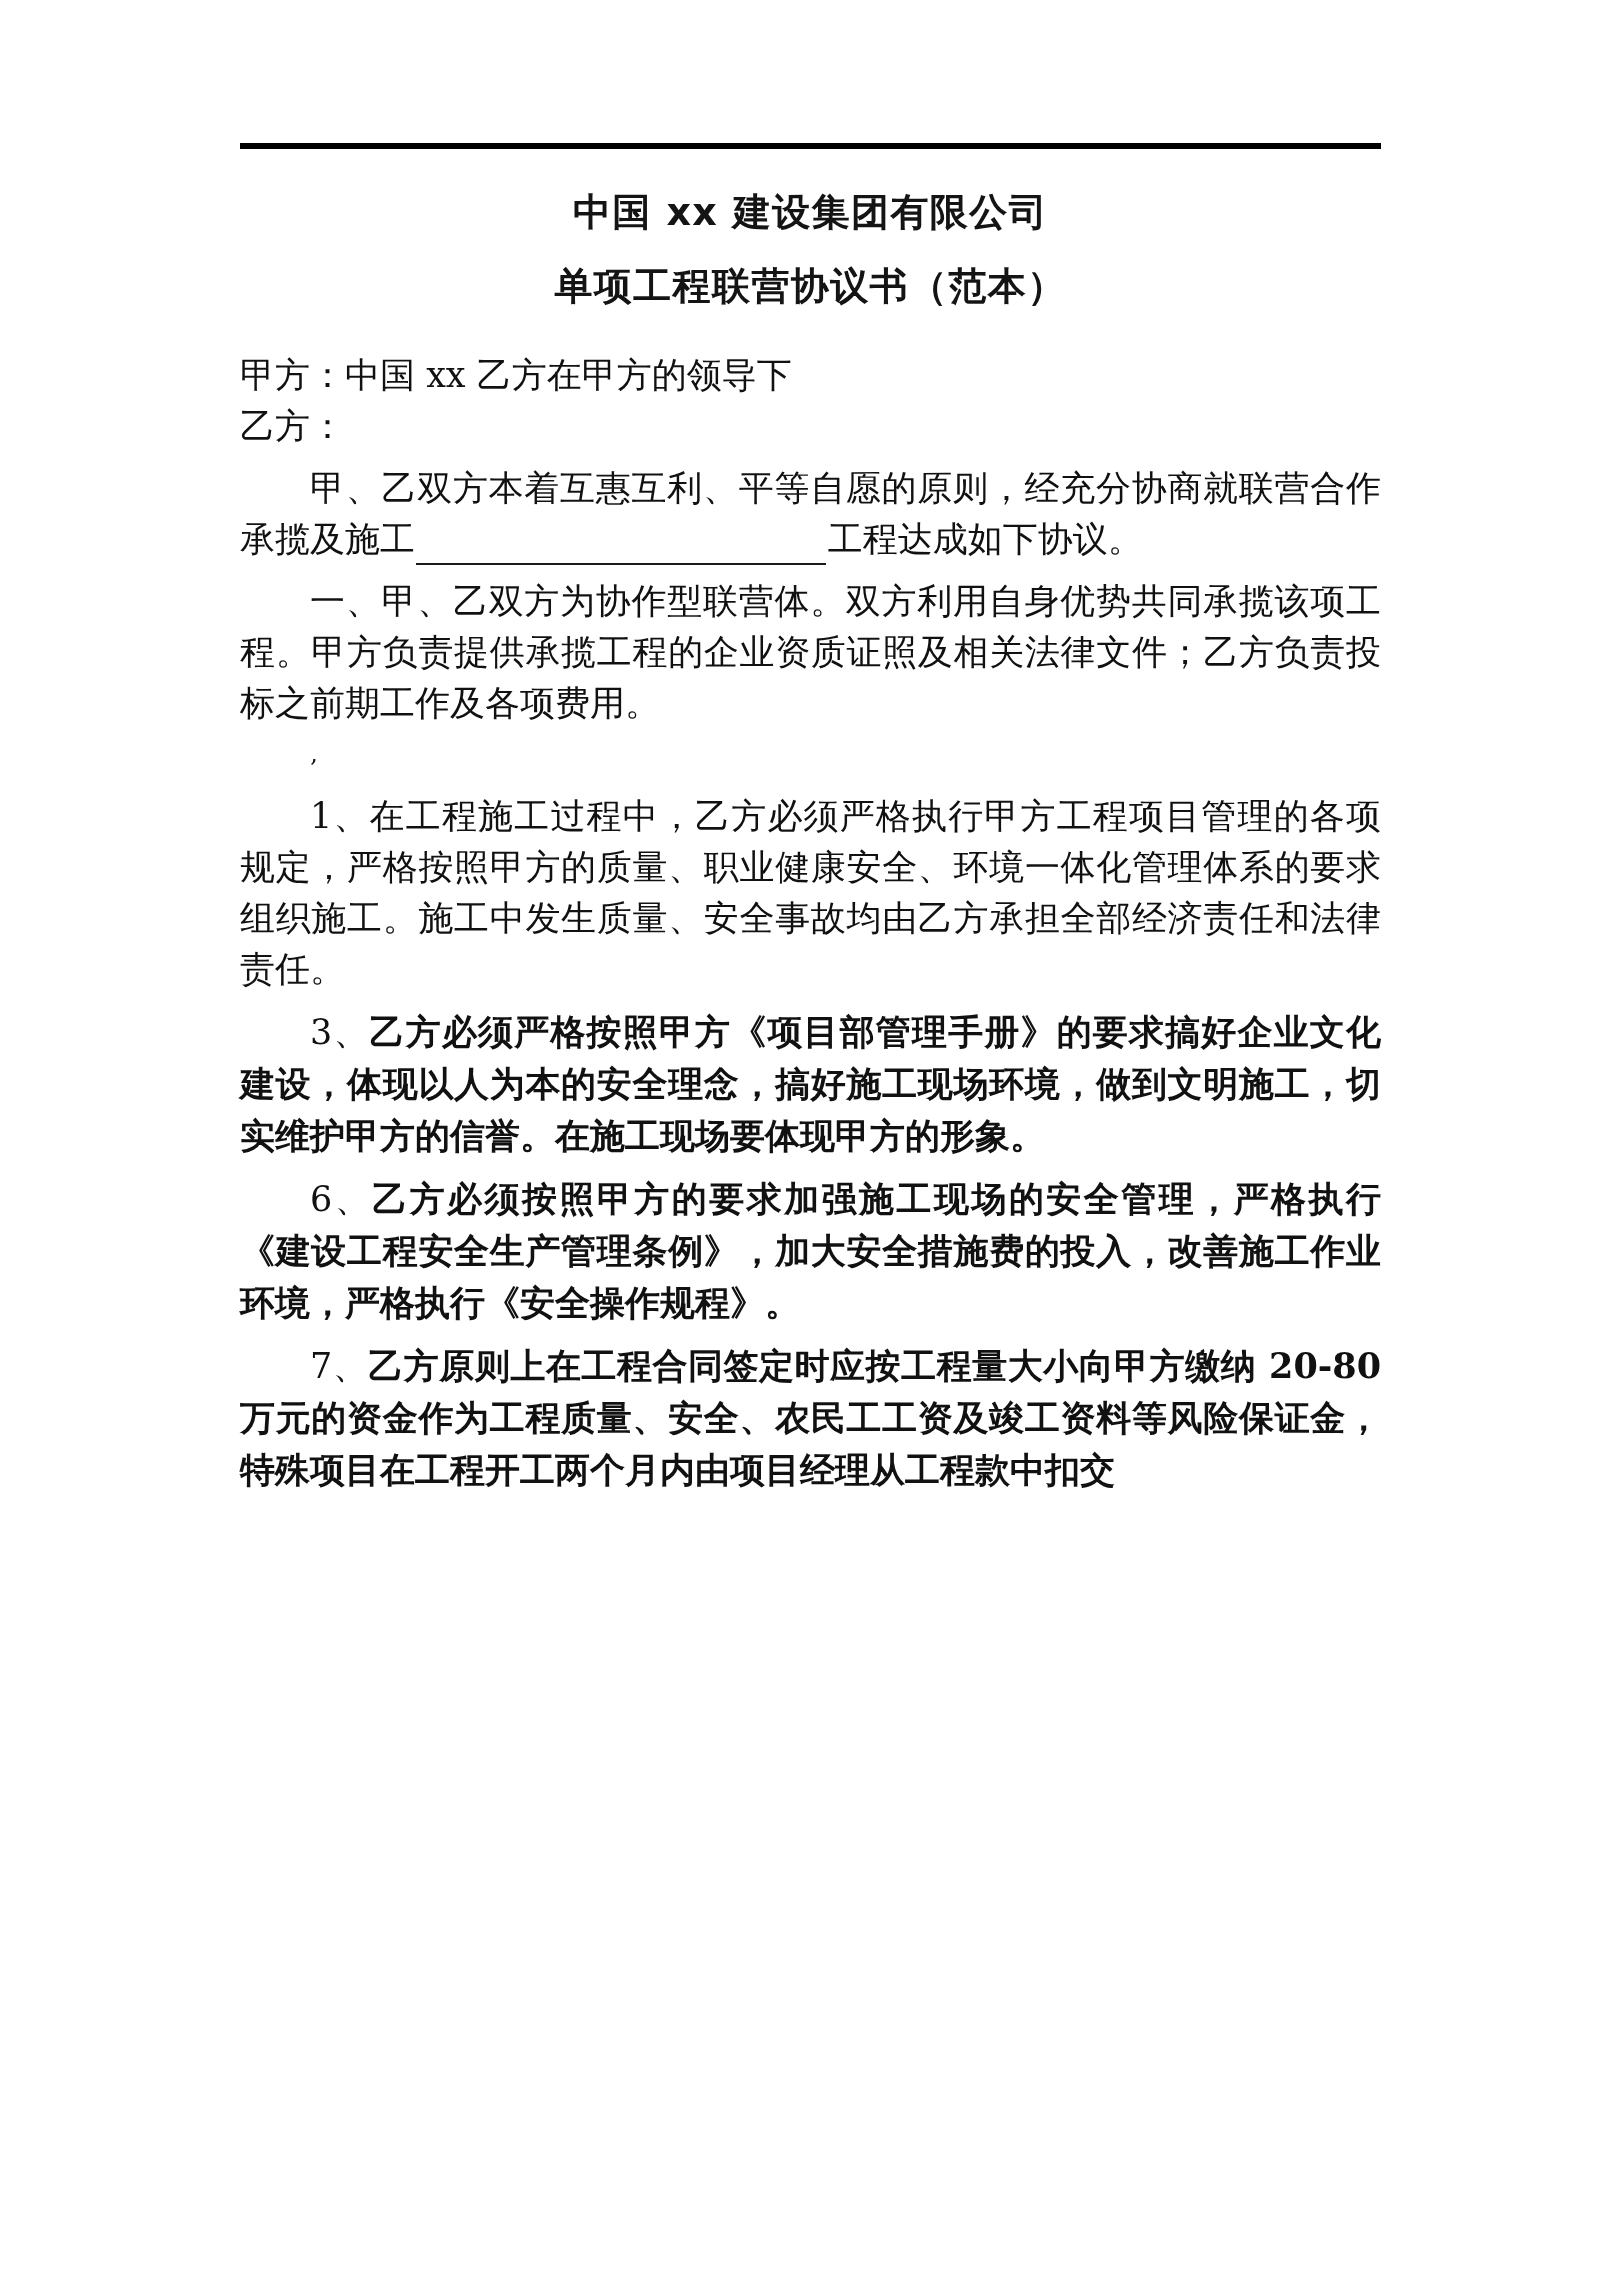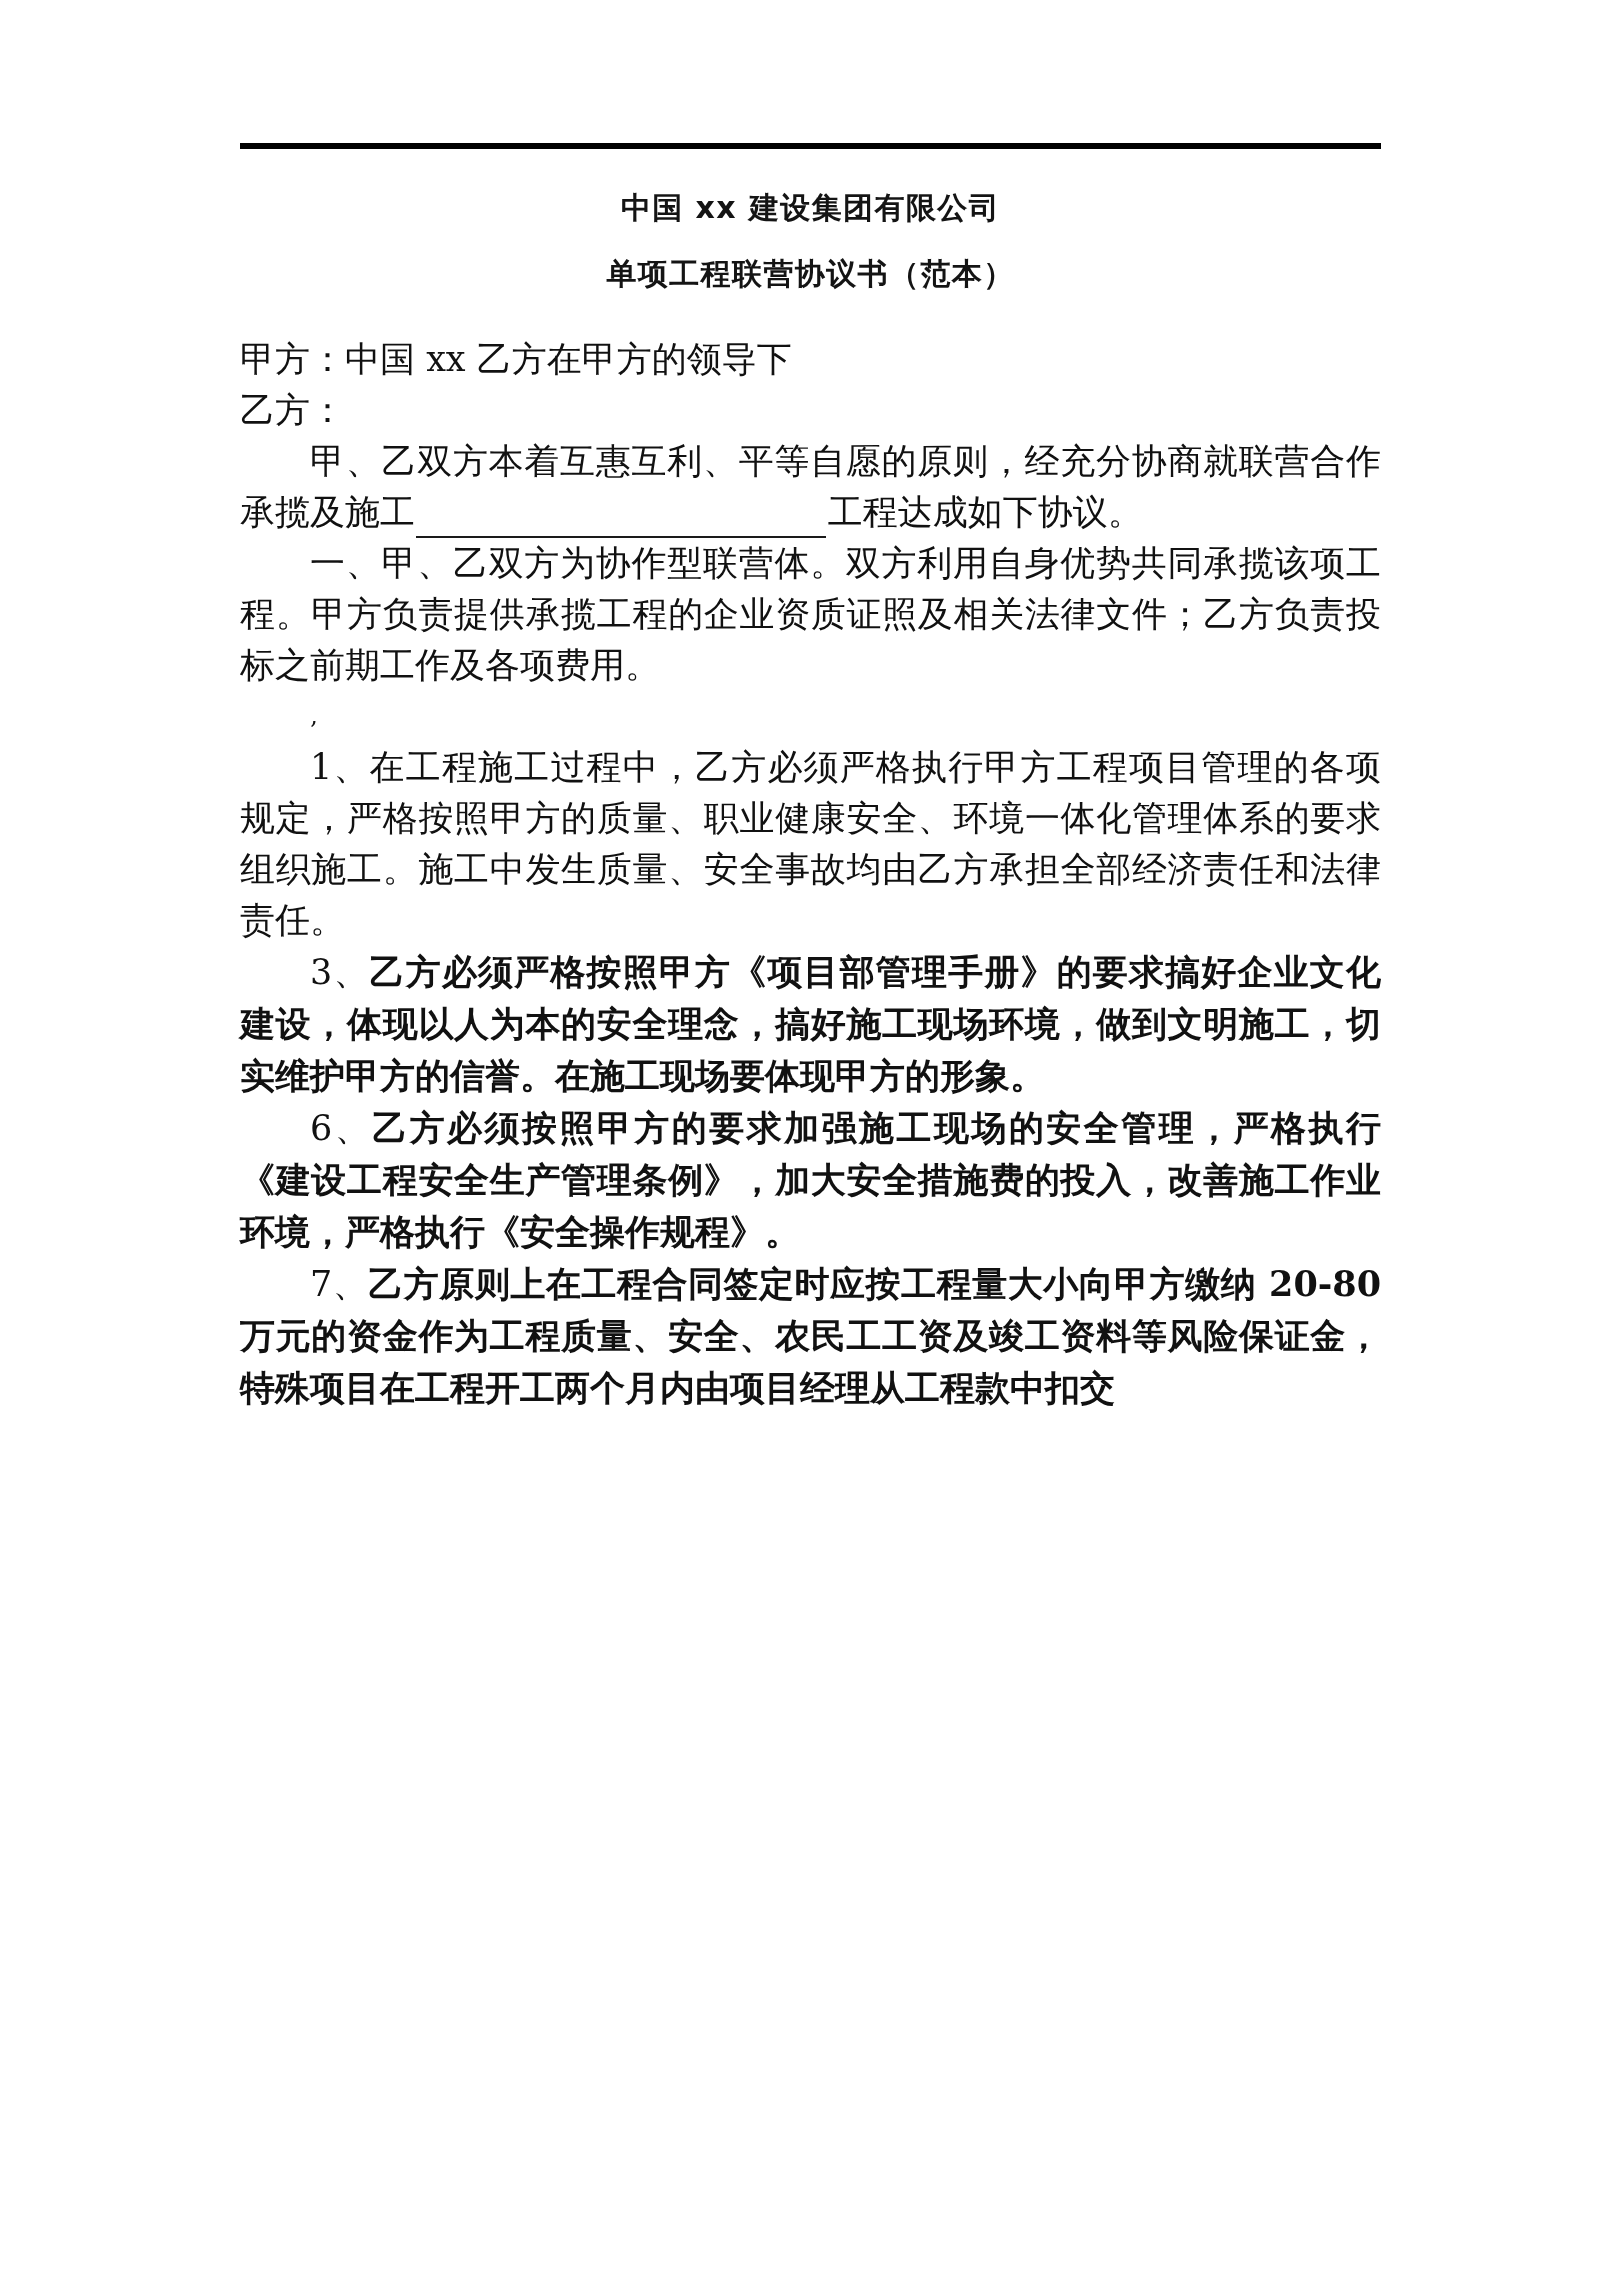--- a/index.html
+++ b/index.html
@@ -37,21 +37,21 @@
     left: 240px;
     top: 182px;
     width: 1141px;
   }
 
   
   .doc-title {
     text-align: center;
     font-family: "DejaVu Sans", "Liberation Sans", sans-serif;
     font-weight: 700;
-    font-size: 30px;
+    font-size: 38px;
     line-height: 1.0;
     letter-spacing: 1.4px;
     color: #141414;
   }
   .doc-title.title-1 { margin: 0 0 0 0; padding-top: 11px; }
   .doc-title.title-2 { margin: 0; padding-top: 36px; text-align: center; }
 
   
   .body-block {
     margin-top: 45px;
@@ -62,21 +62,21 @@
     text-align: justify;
     text-justify: inter-ideograph;
   }
   .para {
     margin: 0;
     text-align: justify;
     text-justify: inter-ideograph;
     word-break: break-all;
   }
   .para.flush   { text-indent: 0; }
-  .para.indent  { text-indent: 70px; }
+  .para.indent  { text-indent: 70px; margin-top: 11px; }
 
   .para.stray {
     text-indent: 70px;
     font-size: 24px;
     line-height: 51px;
     letter-spacing: 0;
   }
 
   
   .blank-line {

